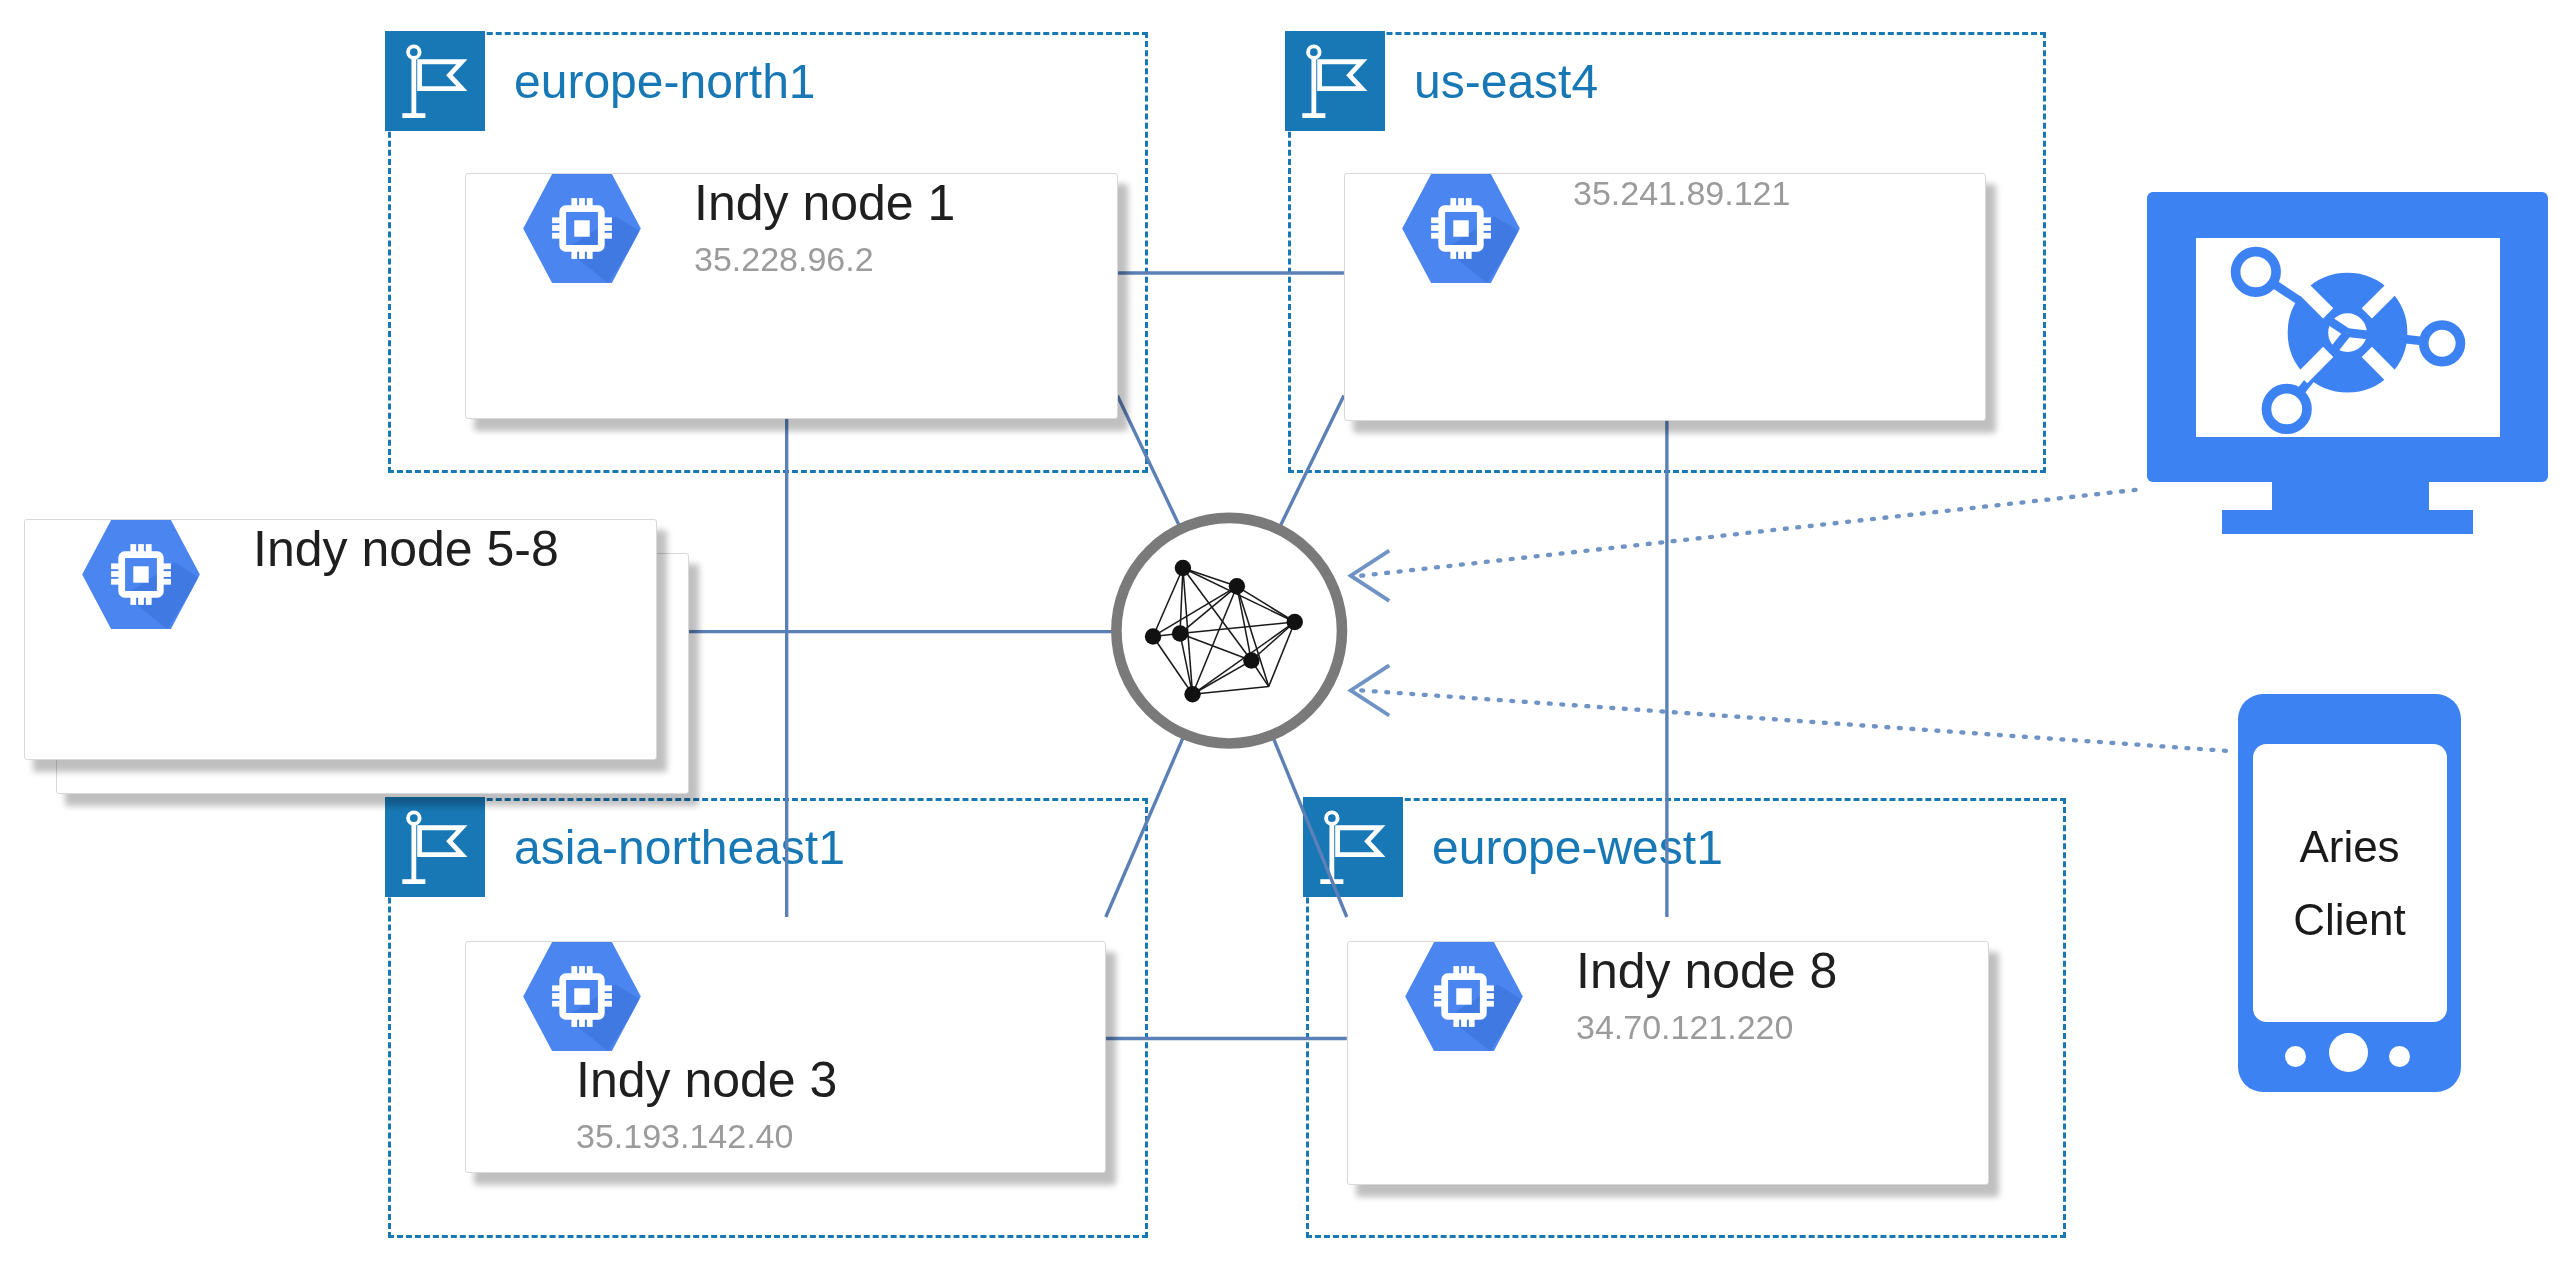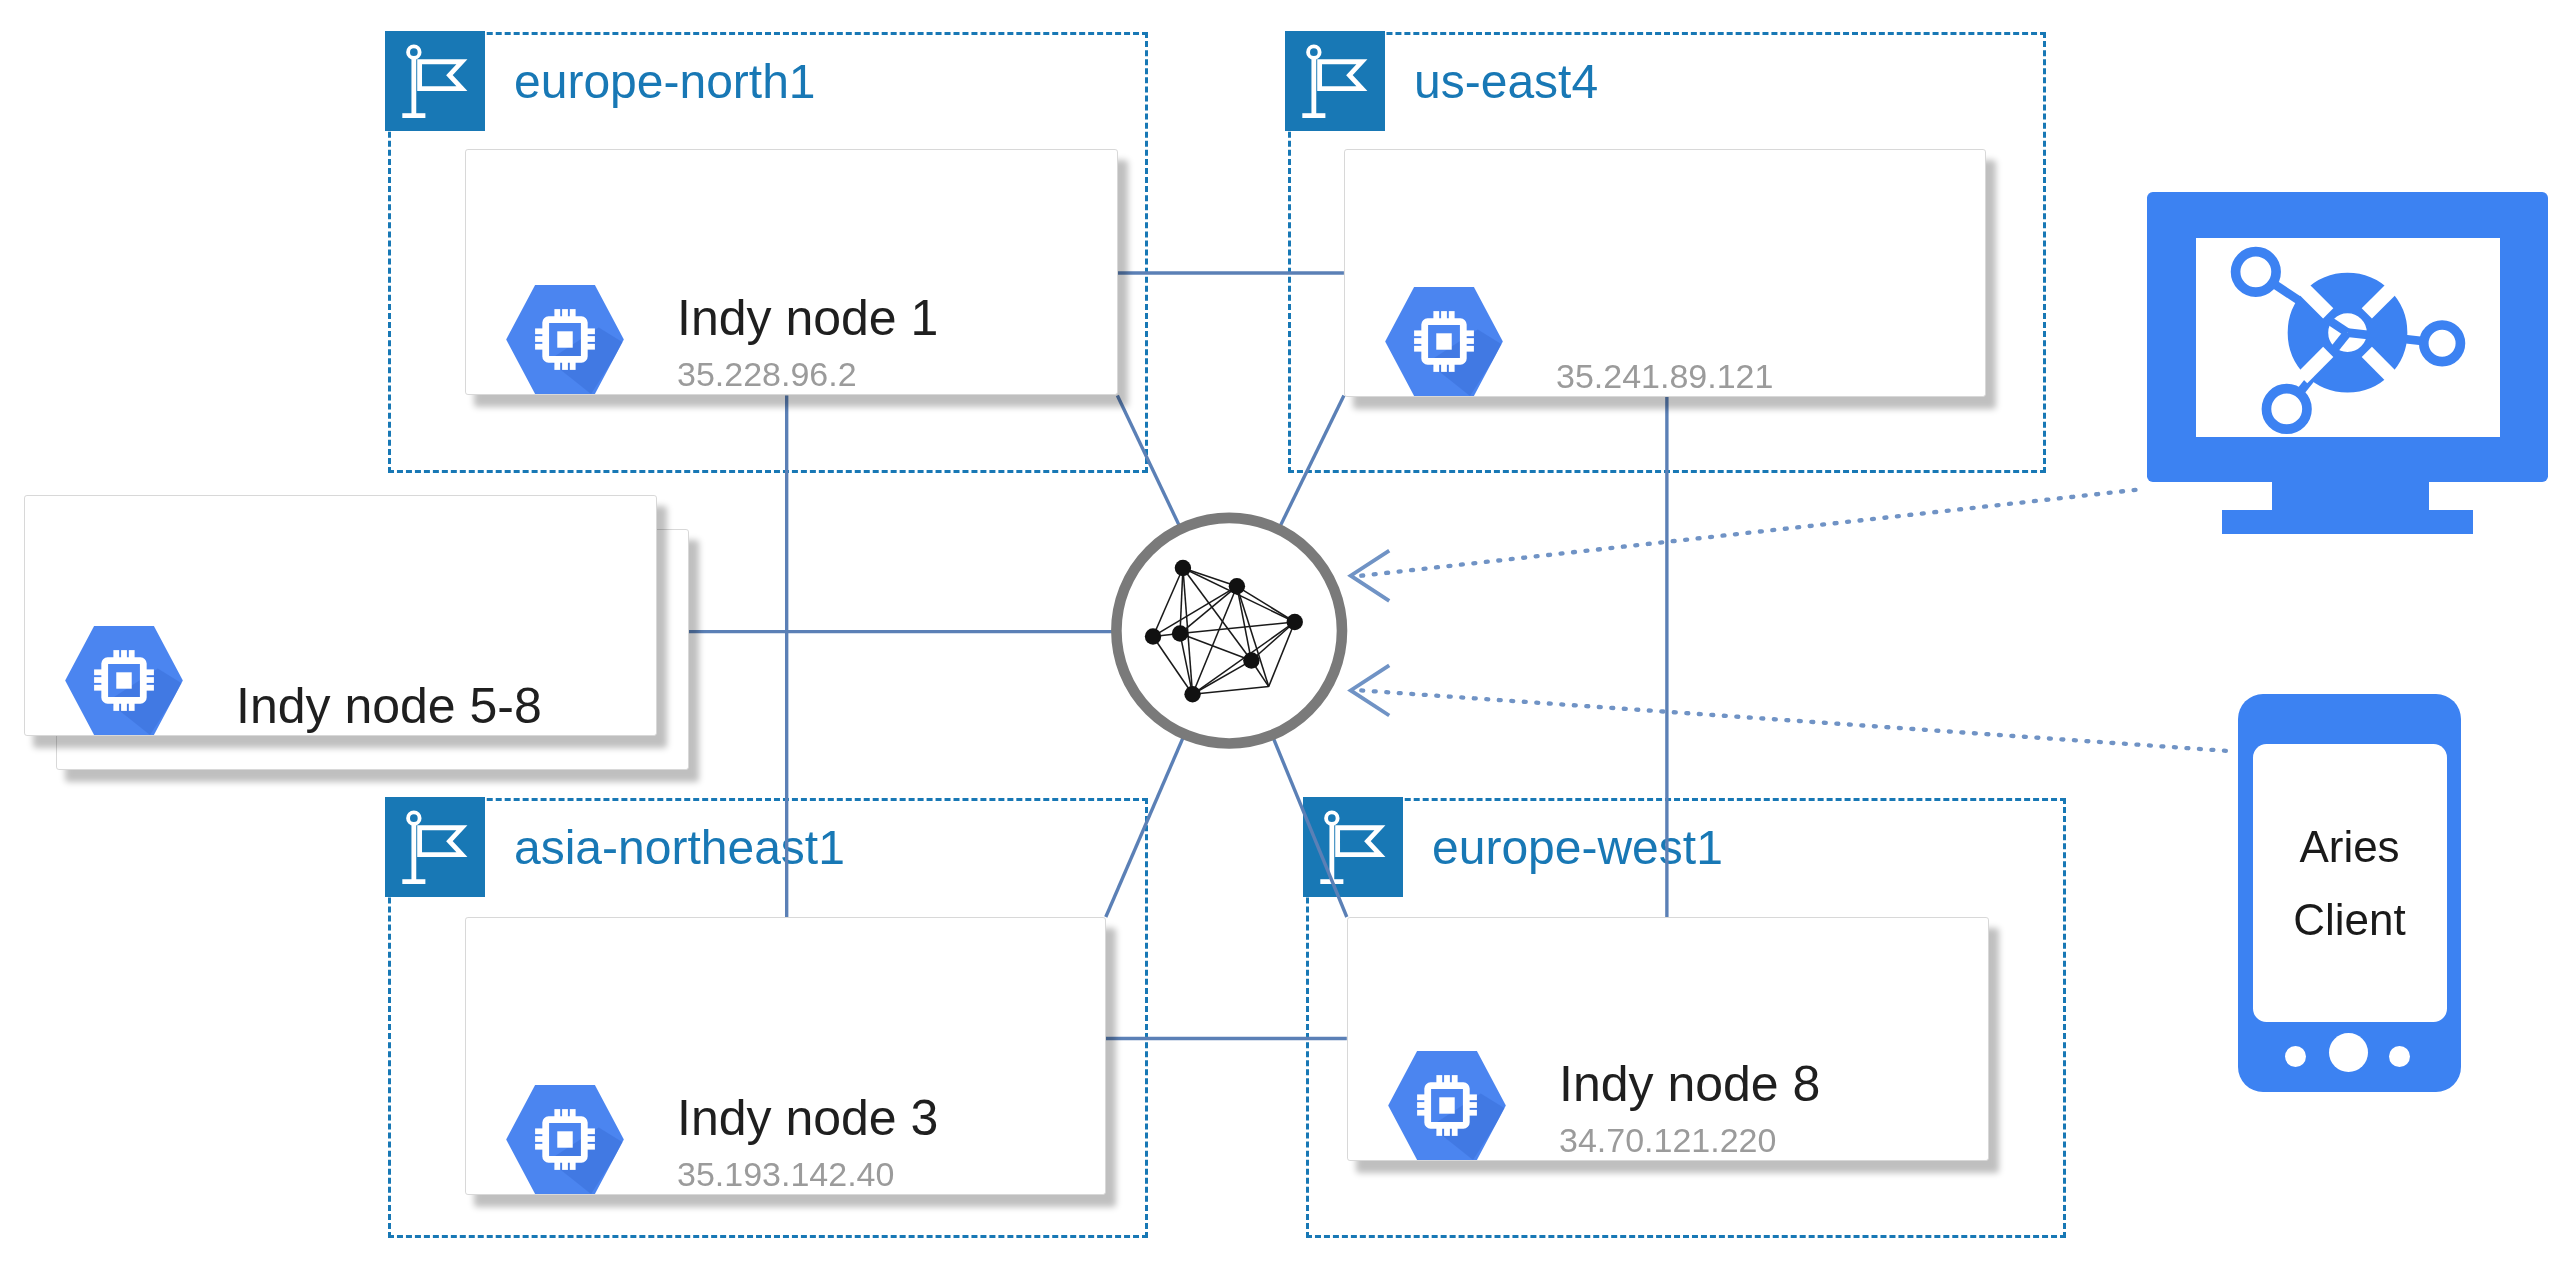--- a/index.html
+++ b/index.html
@@ -11,21 +11,21 @@
   .flag-badge{position:absolute; left:-5.8px; top:-3.9px; width:100px; height:100px; background:#1878b5;}
   .region-label{position:absolute; left:123px; top:-3.9px; height:100px; display:flex; align-items:center;
                 font-size:48px; color:#1878b5; letter-spacing:0px; white-space:nowrap;}
 
   
   .underlay{position:absolute; left:0; top:0; z-index:2;}
 
   
   .card{position:absolute; background:#ffffff; border:1.9px solid #d8d8d8; border-radius:2.9px;
         box-shadow:9.6px 11.6px 6.7px rgba(0,0,0,0.25); box-sizing:border-box; z-index:3;
-        display:flex; align-items:flex-end; padding-left:40px;}
+        display:flex; align-items:flex-start; padding-left:57px;margin-top:24px;}
   .card .hex-slot{width:118px; height:109px; flex:0 0 auto;}
   .card .ct{margin-left:53px; display:flex; flex-direction:column; gap:7.7px;}
   .node-title{font-size:50px; color:#1f1f1f; white-space:nowrap;}
   .node-ip{font-size:34px; color:#9b9b9b; white-space:nowrap;}
   .stack{position:absolute; z-index:3;}
   .stack .card{position:absolute;}
 
   
   .admin{position:absolute; left:2147px; top:192px; width:401px; height:405px; z-index:3;}
   .mon-body{position:absolute; left:0; top:0; width:401px; height:290px; background:#3c82f2; border-radius:5.8px;}
@@ -215,21 +215,21 @@
             <rect x="82" y="61" width="10" height="6"></rect>
   </g>
   <rect x="41" y="36" width="40" height="41" rx="3" fill="none" stroke="#ffffff" stroke-width="7"></rect>
   <rect x="53" y="48" width="16" height="17" fill="#ffffff"></rect>
 </svg></span>
     <div class="ct">
       <div class="node-ip">35.241.89.121</div>
     </div>
   </div>
 
-  <div class="card" style="left:465px; top:917px; width:641px; height:278px;">
+  <div class="card" style="left:465px; top:917px; width:641px; height:232px;flex-direction:column;">
     <span class="hex-slot">
 <svg width="118" height="109" viewBox="0 0 122 113">
   <defs>
             <clipPath id="hexclip">
               <polygon points="0,56.5 30,0 92,0 122,56.5 92,113 30,113"></polygon>
             </clipPath>
           </defs>
   <polygon points="0,56.5 30,0 92,0 122,56.5 92,113 30,113" fill="#4b85f0"></polygon>
   <polygon points="44,78 88,113 122,60 96,44" fill="#3a6fd8" opacity="0.55" clip-path="url(#hexclip)"></polygon>
   <g fill="#ffffff">

